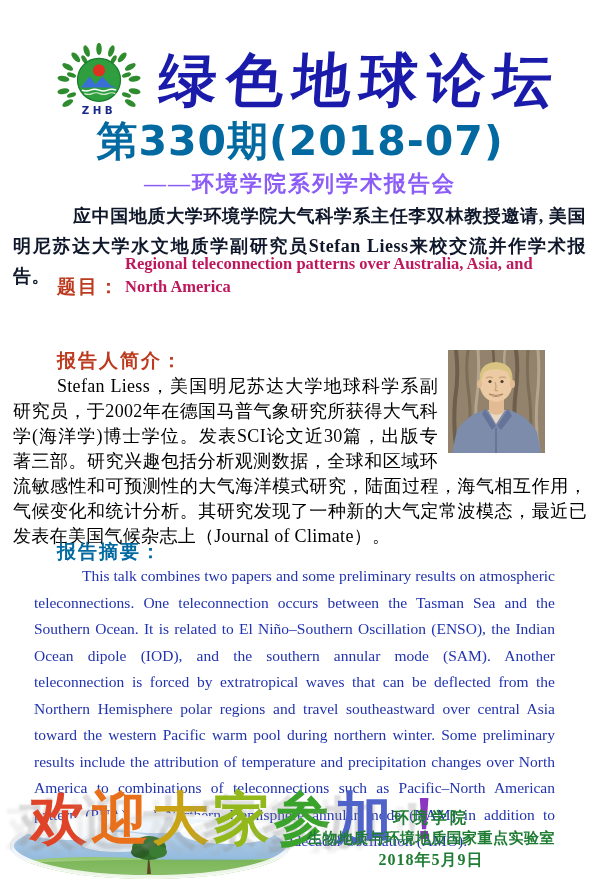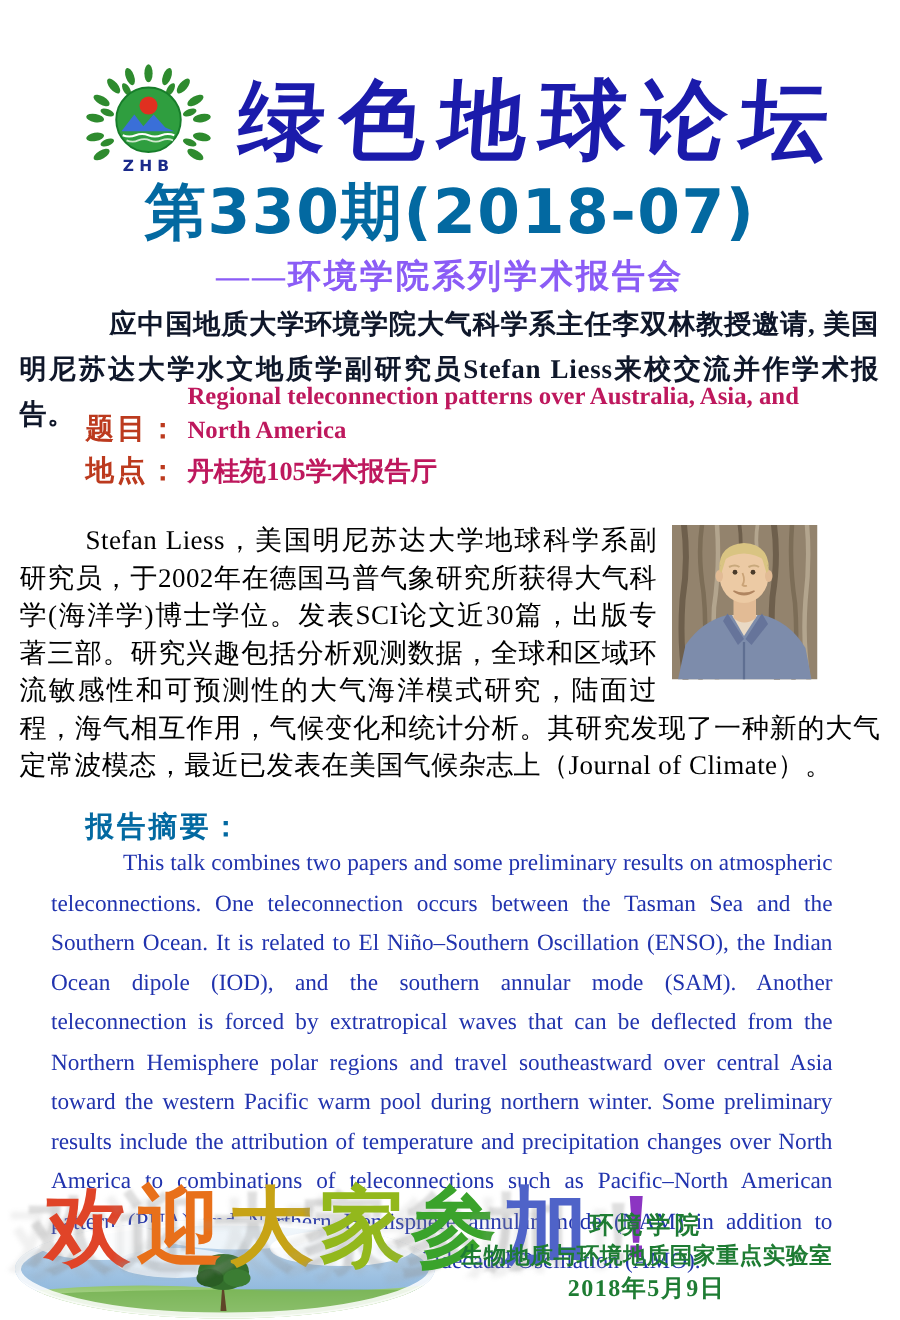--- a/index.html
+++ b/index.html
@@ -103,24 +103,20 @@
   <div class="issue-line">第330期(2018-07)</div>
   <div class="subtitle-line">——环境学院系列学术报告会</div>
 
   <div class="intro">应中国地质大学环境学院大气科学系主任李双林教授邀请, 美国明尼苏达大学水文地质学副研究员Stefan Liess来校交流并作学术报告。</div>
 
   <div class="details">
     <div class="detail-row">
       <span class="detail-label">题目：</span>
       <div class="detail-value en">Regional teleconnection patterns over Australia, Asia, and North America</div>
     </div>
-    <div class="detail-row">
-      <span class="detail-label">地点：</span>
-      <div class="detail-value cn">丹桂苑105学术报告厅</div>
-    </div>
   </div>
 
   <div class="bio">
     <div class="bio-photo">
       <svg viewBox="0 0 97 103">
 
         <rect x="0" y="0" width="97" height="103" fill="#93836d"></rect>
         <g stroke-linecap="round" fill="none">
           <path d="M8,0 q3,25 -1,50 q-2,30 2,53" stroke="#6e5f4c" stroke-width="4"></path>
           <path d="M20,0 q-3,20 1,45 q3,30 -2,58" stroke="#7c6d57" stroke-width="3"></path>
@@ -149,20 +145,21 @@
         <path d="M64.5,30 Q63,24 60,22 L63,32 Z" fill="#d9c482"></path>
 
         <path d="M38,28 q4,-2 7,0" stroke="#c9a97c" stroke-width="1.4" fill="none"></path>
         <path d="M51,28 q4,-2 7,0" stroke="#c9a97c" stroke-width="1.4" fill="none"></path>
         <circle cx="42" cy="31.5" r="1.6" fill="#4a3b2a"></circle>
         <circle cx="54" cy="31.5" r="1.6" fill="#4a3b2a"></circle>
         <path d="M47,32 q2,5 0,8 q1,1 3,0.5" stroke="#caa377" stroke-width="1.2" fill="none"></path>
         <path d="M41,44 q7,5 14,0 q-7,3 -14,0 Z" fill="#ffffff" stroke="#b08560" stroke-width="1"></path>
       </svg>
     </div>
+    <div class="bio-label">报告人简介：</div>
     <div class="bio-text">Stefan Liess，美国明尼苏达大学地球科学系副研究员，于2002年在德国马普气象研究所获得大气科学(海洋学)博士学位。发表SCI论文近30篇，出版专著三部。研究兴趣包括分析观测数据，全球和区域环流敏感性和可预测性的大气海洋模式研究，陆面过程，海气相互作用，气候变化和统计分析。其研究发现了一种新的大气定常波模态，最近已发表在美国气候杂志上（Journal of Climate）。</div>
   </div>
 
   <div class="abstract-label">报告摘要：</div>
   <div class="abstract-text">This talk combines two papers and some preliminary results on atmospheric teleconnections. One teleconnection occurs between the Tasman Sea and the Southern Ocean. It is related to El Niño–Southern Oscillation (ENSO), the Indian Ocean dipole (IOD), and the southern annular mode (SAM). Another teleconnection is forced by extratropical waves that can be deflected from the Northern Hemisphere polar regions and travel southeastward over central Asia toward the western Pacific warm pool during northern winter. Some preliminary results include the attribution of temperature and precipitation changes over North America to combinations of teleconnections such as Pacific–North American pattern (PNA) and Northern Hemisphere annular mode (NAM) in addition to influences from ENSO and Atlantic Multidecadal Oscillation (AMO).</div>
 
   <div class="landscape">
     <svg viewBox="0 0 285 68" width="285" height="68">
       <defs>
         <clipPath id="blob">

